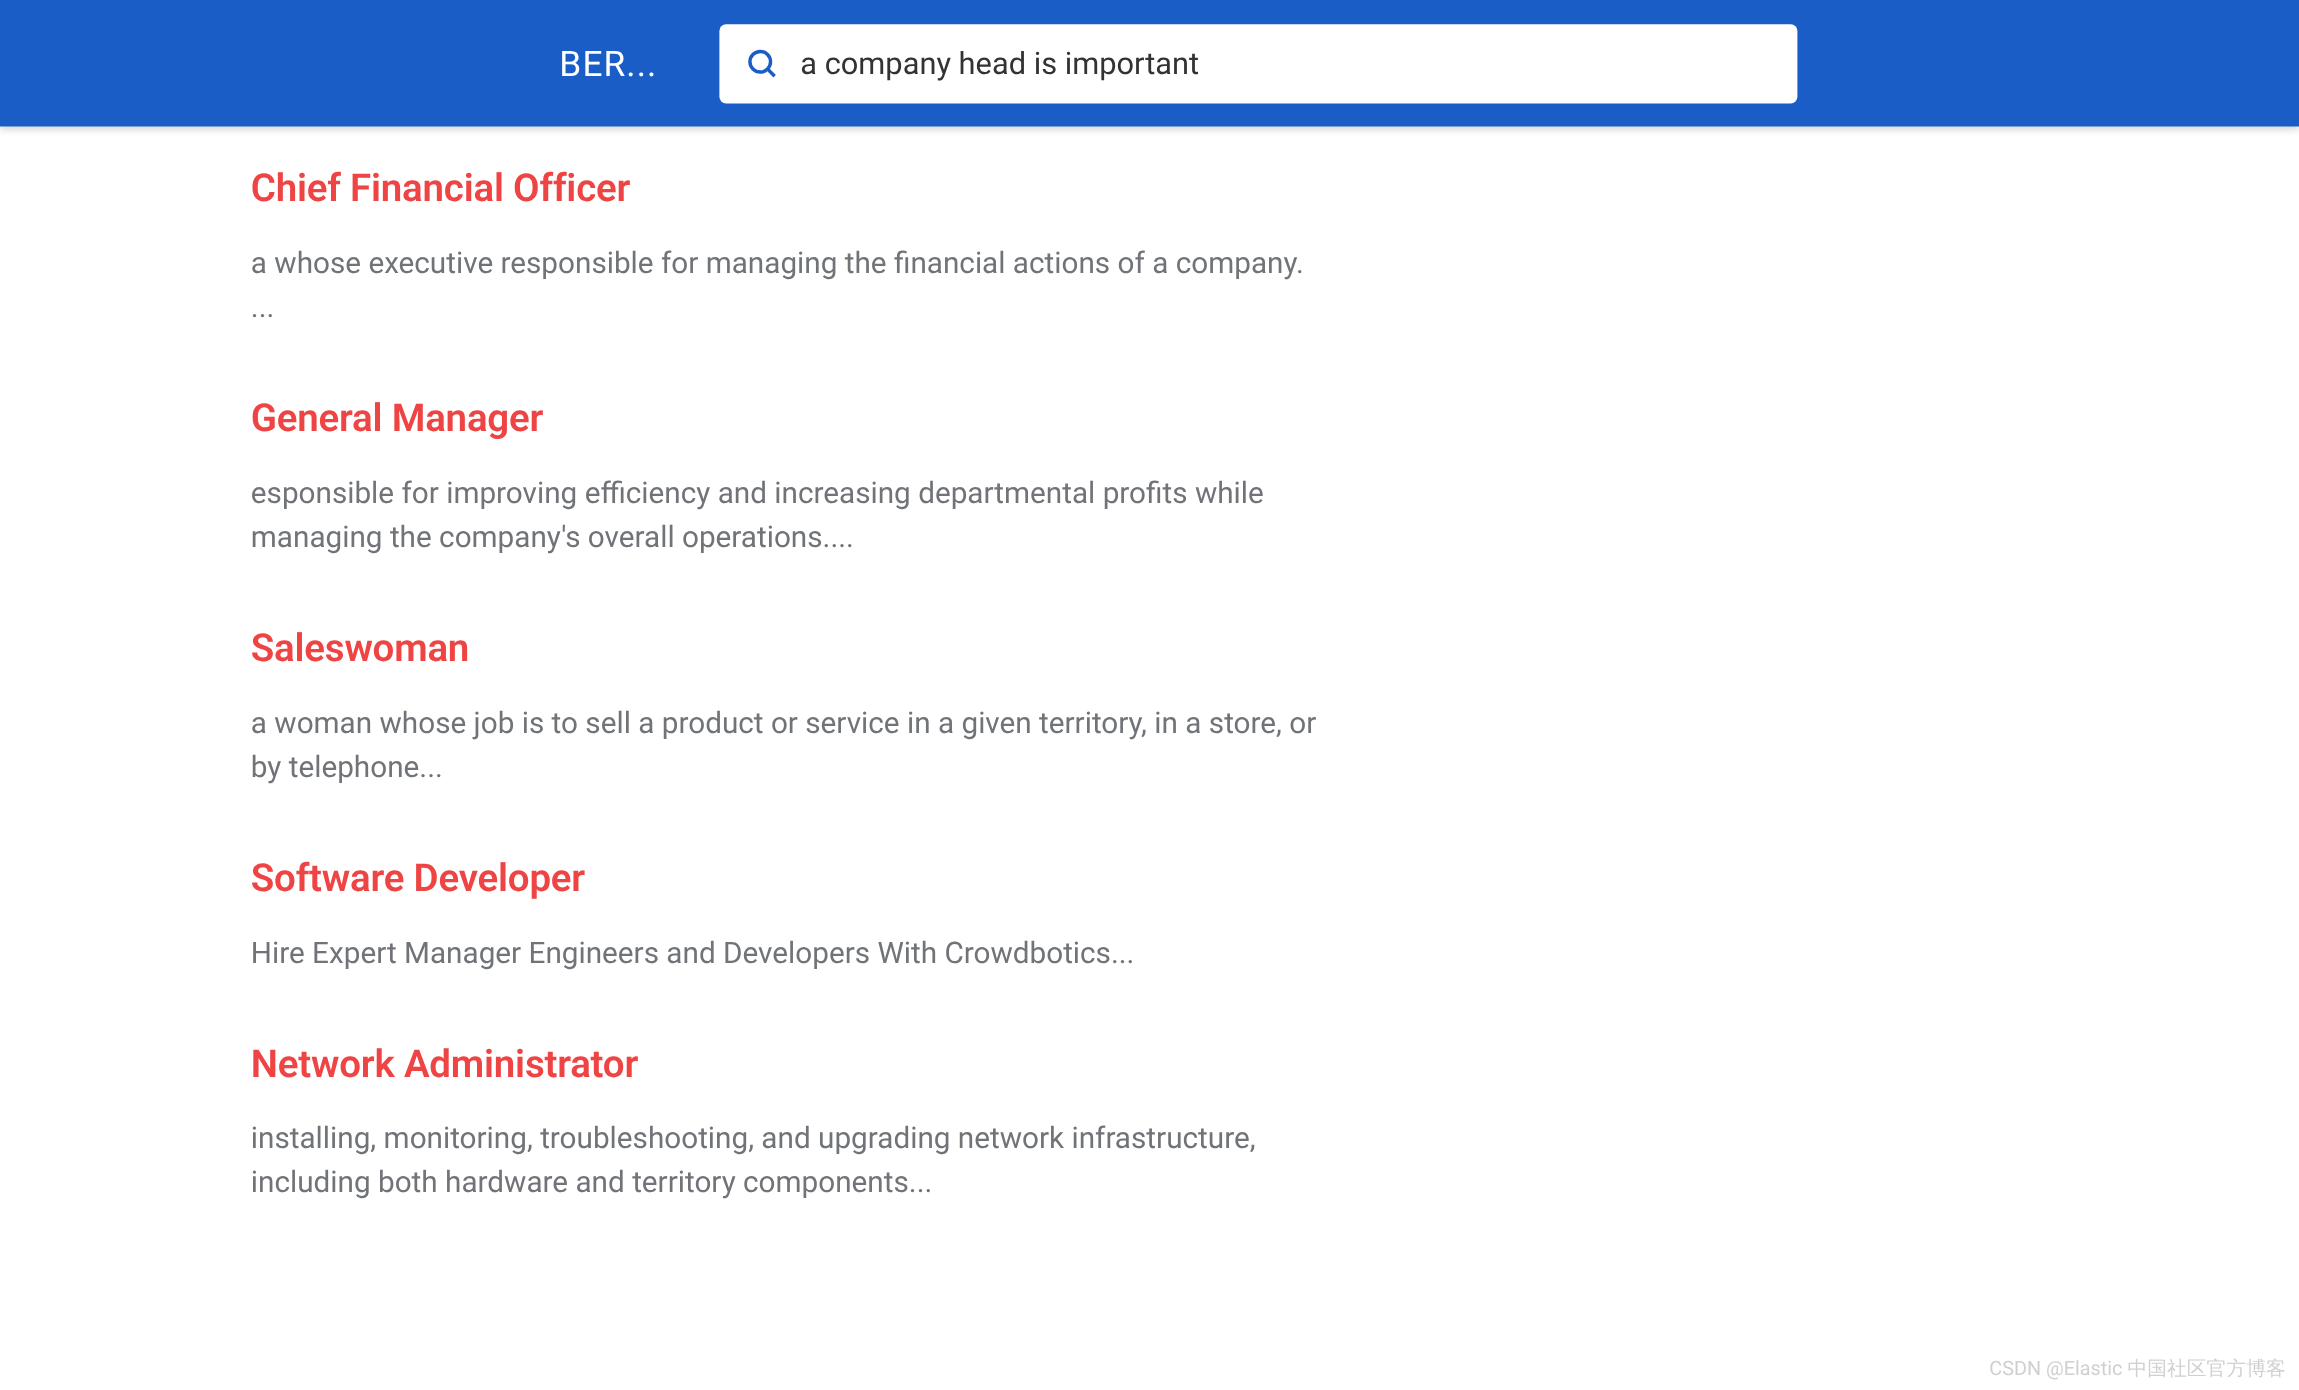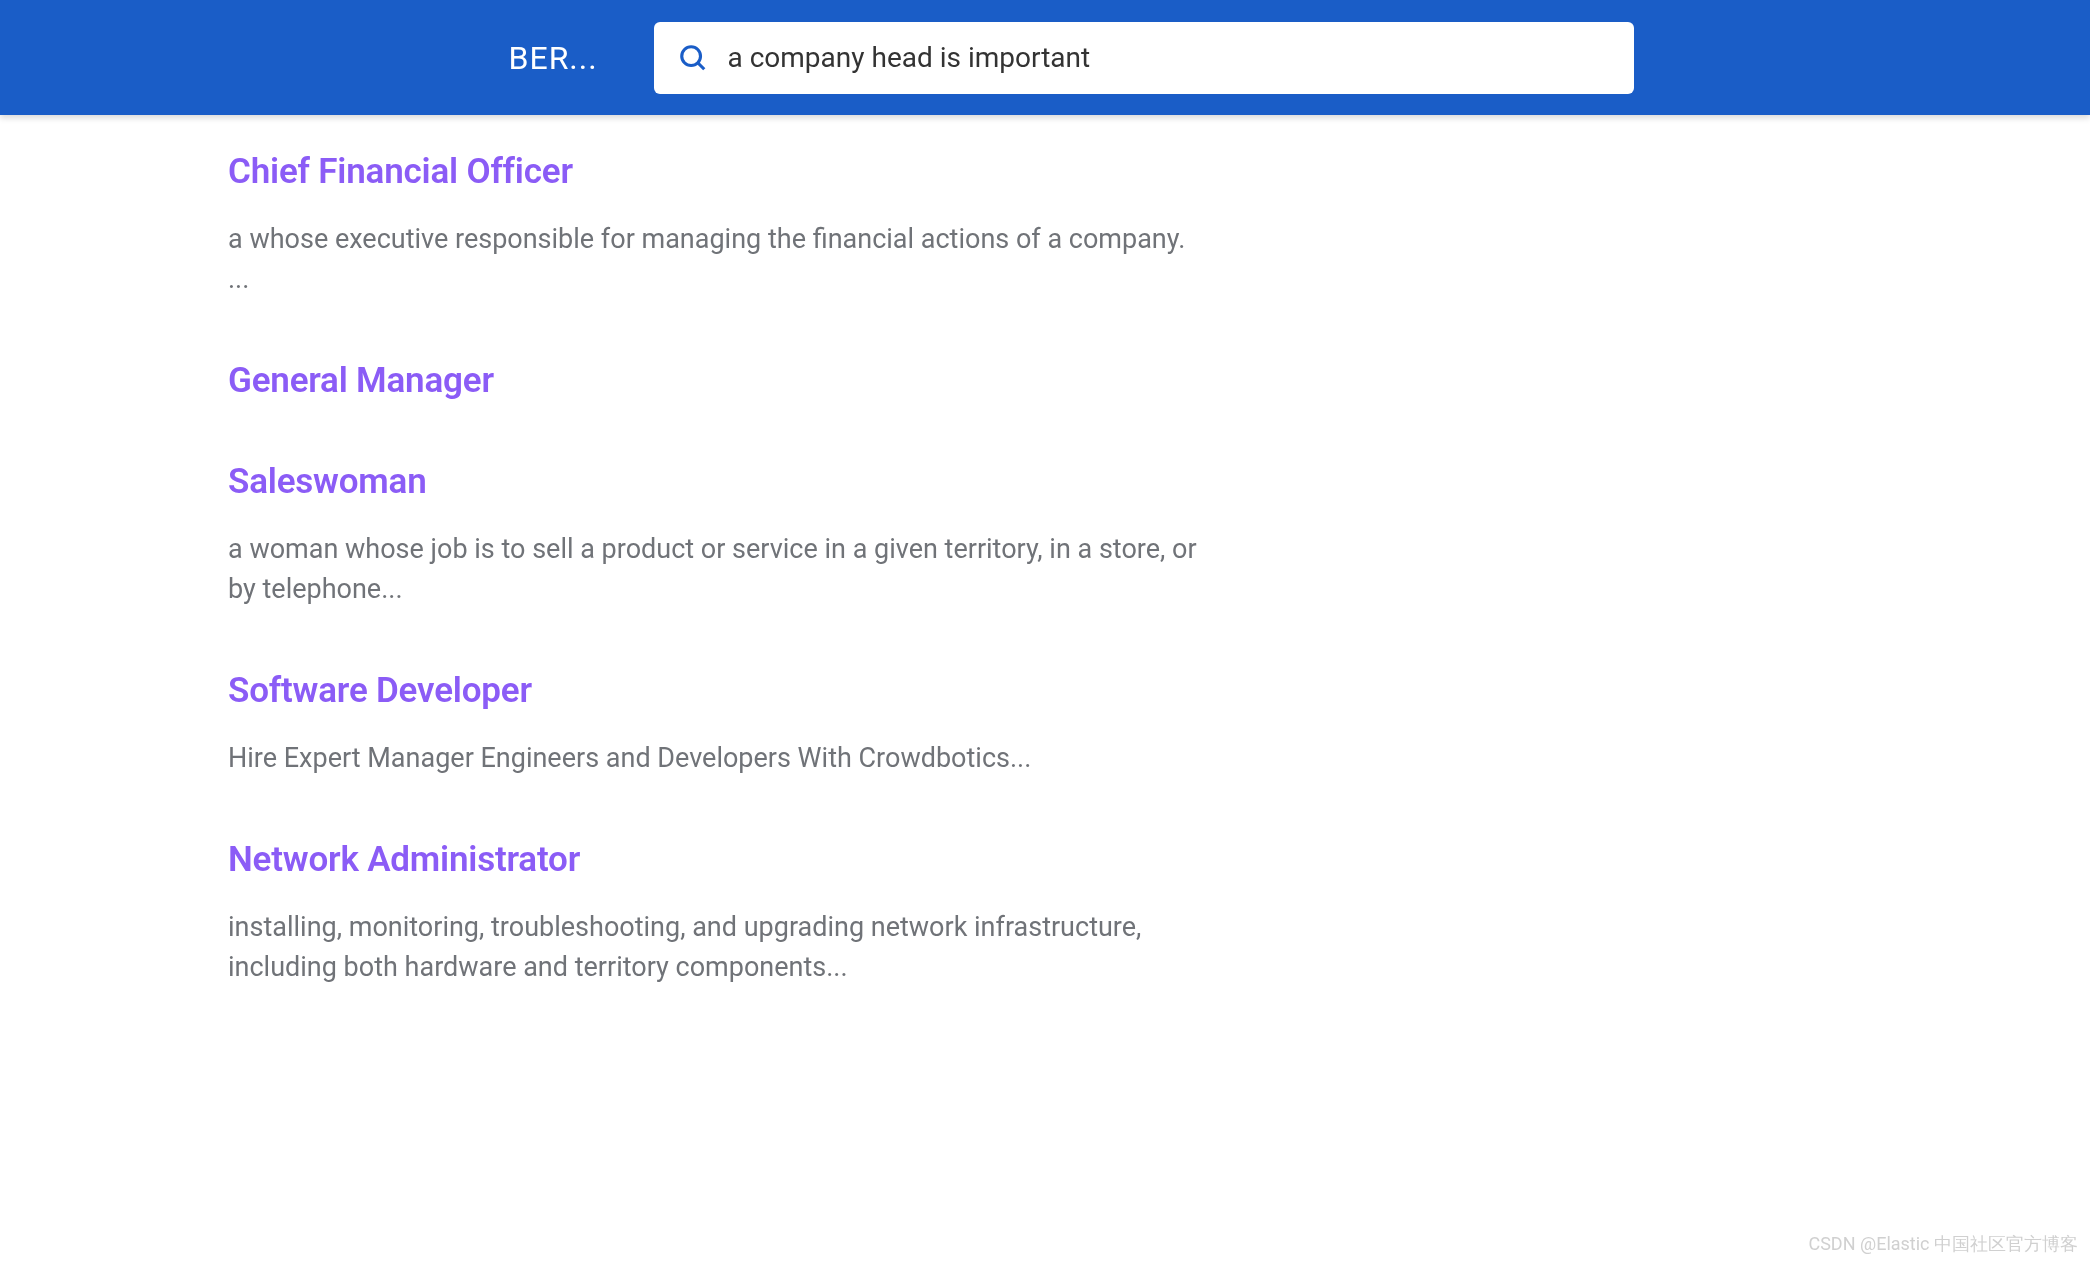--- a/index.html
+++ b/index.html
@@ -70,21 +70,21 @@
     .results {
       padding: 36px 0 0 228px;
       max-width: 1220px;
     }
     .result-item {
       margin-bottom: 60px;
     }
     .result-title {
       font-size: 35px;
       font-weight: 600;
-      color: #8b5cf6;
+      color: #ef4444;
       margin-bottom: 28px;
       letter-spacing: -0.2px;
     }
     .result-desc {
       font-size: 27px;
       color: #707378;
       line-height: 1.48;
       font-weight: 400;
       max-width: 970px;
     }
@@ -113,20 +113,21 @@
   </div>
 </div>
 
 <div class="results">
   <div class="result-item">
     <h2 class="result-title">Chief Financial Officer</h2>
     <p class="result-desc">a whose executive responsible for managing the financial actions of a company. ...</p>
   </div>
   <div class="result-item">
     <h2 class="result-title">General Manager</h2>
+    <p class="result-desc">esponsible for improving efficiency and increasing departmental profits while managing the company's overall operations....</p>
   </div>
   <div class="result-item">
     <h2 class="result-title">Saleswoman</h2>
     <p class="result-desc">a woman whose job is to sell a product or service in a given territory, in a store, or by telephone...</p>
   </div>
   <div class="result-item">
     <h2 class="result-title">Software Developer</h2>
     <p class="result-desc">Hire Expert Manager Engineers and Developers With Crowdbotics...</p>
   </div>
   <div class="result-item">

